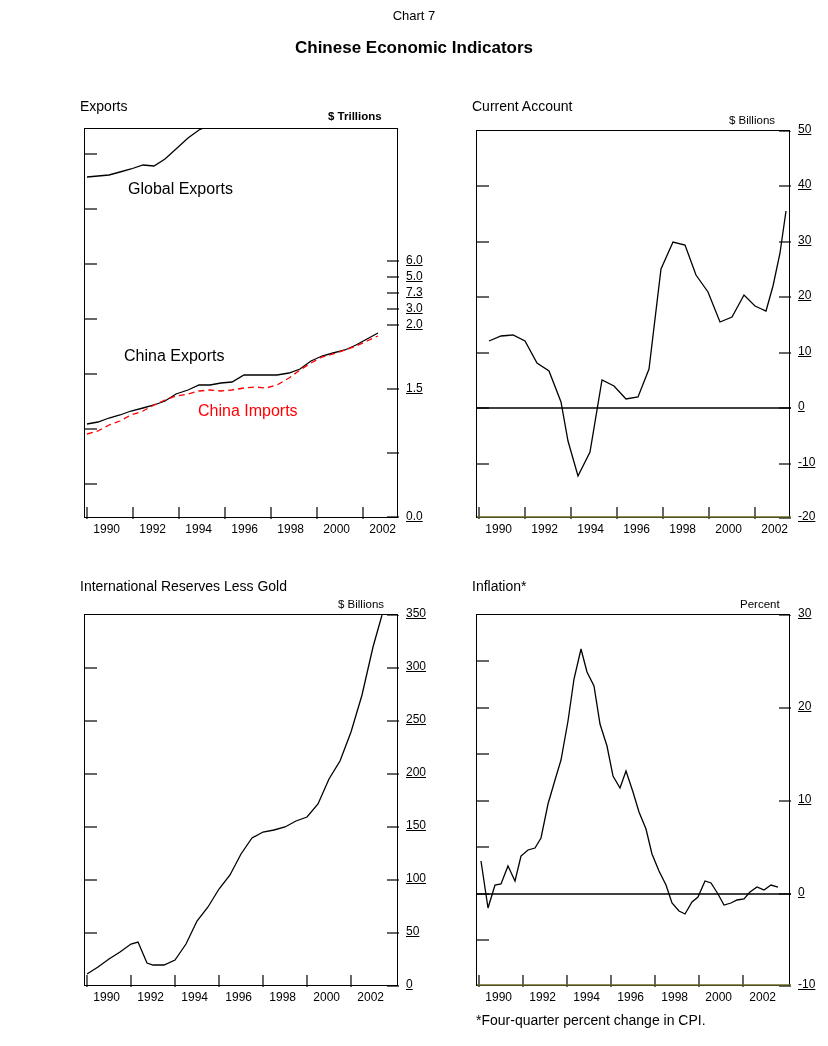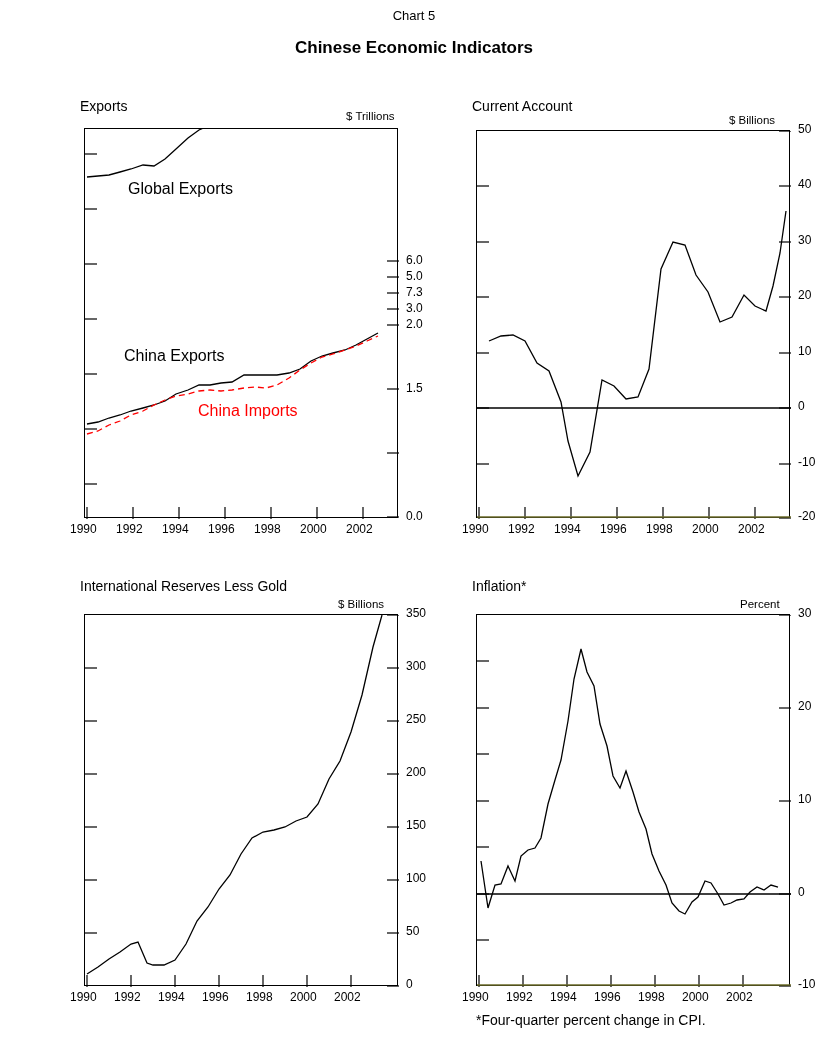--- a/index.html
+++ b/index.html
@@ -52,26 +52,27 @@
     border-right: 1.2px solid #000;
     border-top: 1.2px solid #000;
     border-bottom: 1.2px solid #000;
     box-sizing: border-box;
   }
   svg { display: block; }
   .tick-label {
     position: absolute;
     font-size: 12px;
     white-space: nowrap;
+    text-decoration: underline;
   }
   .xtick-label {
     position: absolute;
     font-size: 12px;
     white-space: nowrap;
-    text-align: left;
+    text-align: right;
   }
   .series-label {
     position: absolute;
     font-size: 16px;
     white-space: nowrap;
   }
   .series-label.red { color: #ff0000; }
   .footnote {
     position: absolute;
     font-size: 14px;
@@ -83,26 +84,26 @@
     left: 0;
     width: 828px;
     text-align: center;
     font-size: 11px;
     color: #000;
   }
 </style>
 </head>
 <body>
 
-<div class="chart-number">Chart 5</div>
+<div class="chart-number">Chart 7</div>
 <div class="main-title">Chinese Economic Indicators</div>
 
 <div class="panel" style="left:40px; top:98px; width:360px; height:450px;">
   <div class="panel-title" style="left:0px; top:0px;">Exports</div>
-  <div class="unit-label" style="left:266px; top:12px;">$ Trillions</div>
+  <div class="unit-label" style="left:248px; top:12px;font-weight:bold;">$ Trillions</div>
 
   <div class="plot" style="left:4px; top:30px; width:314px; height:390px;">
     <svg width="314" height="390" viewBox="0 0 314 390">
 
       <g stroke="#000" stroke-width="1.2">
         <line x1="0" y1="25" x2="12" y2="25"></line>
         <line x1="0" y1="80" x2="12" y2="80"></line>
         <line x1="0" y1="135" x2="12" y2="135"></line>
         <line x1="0" y1="190" x2="12" y2="190"></line>
         <line x1="0" y1="245" x2="12" y2="245"></line>

